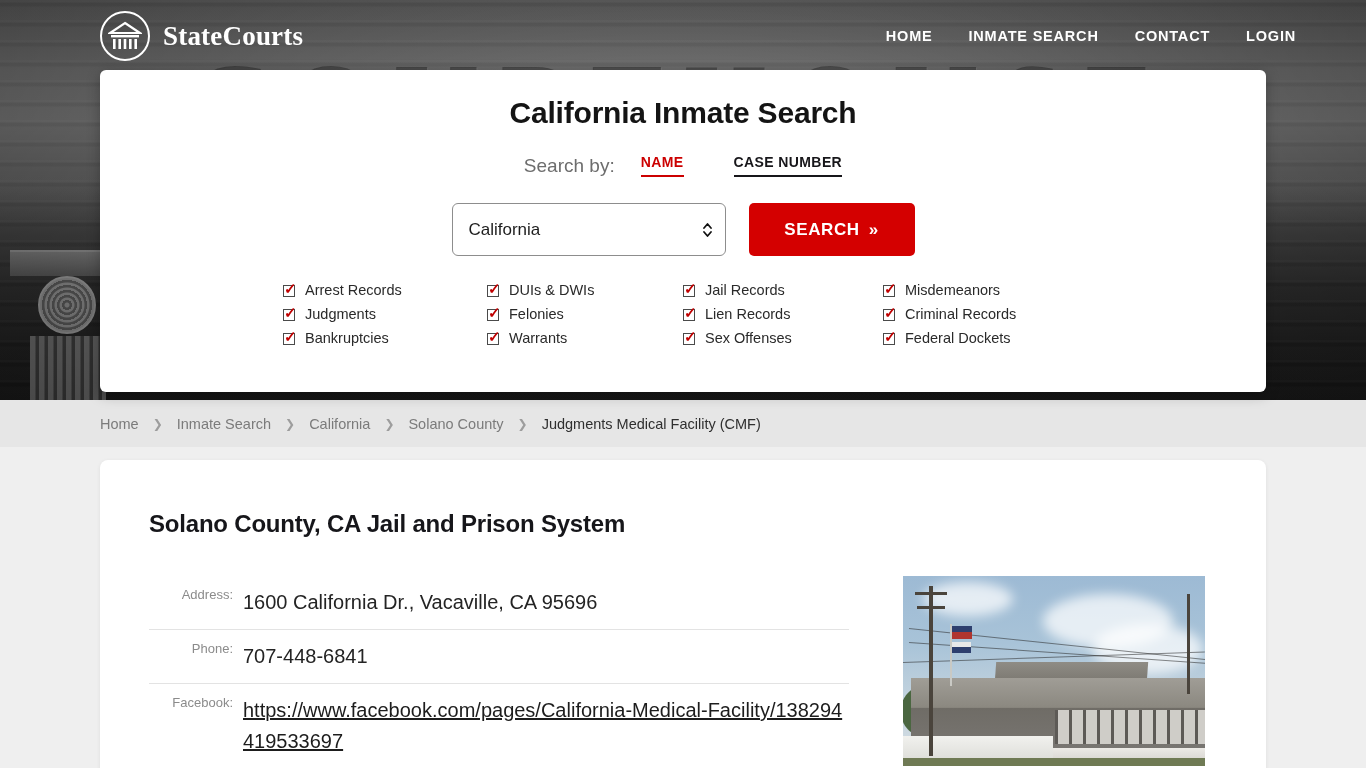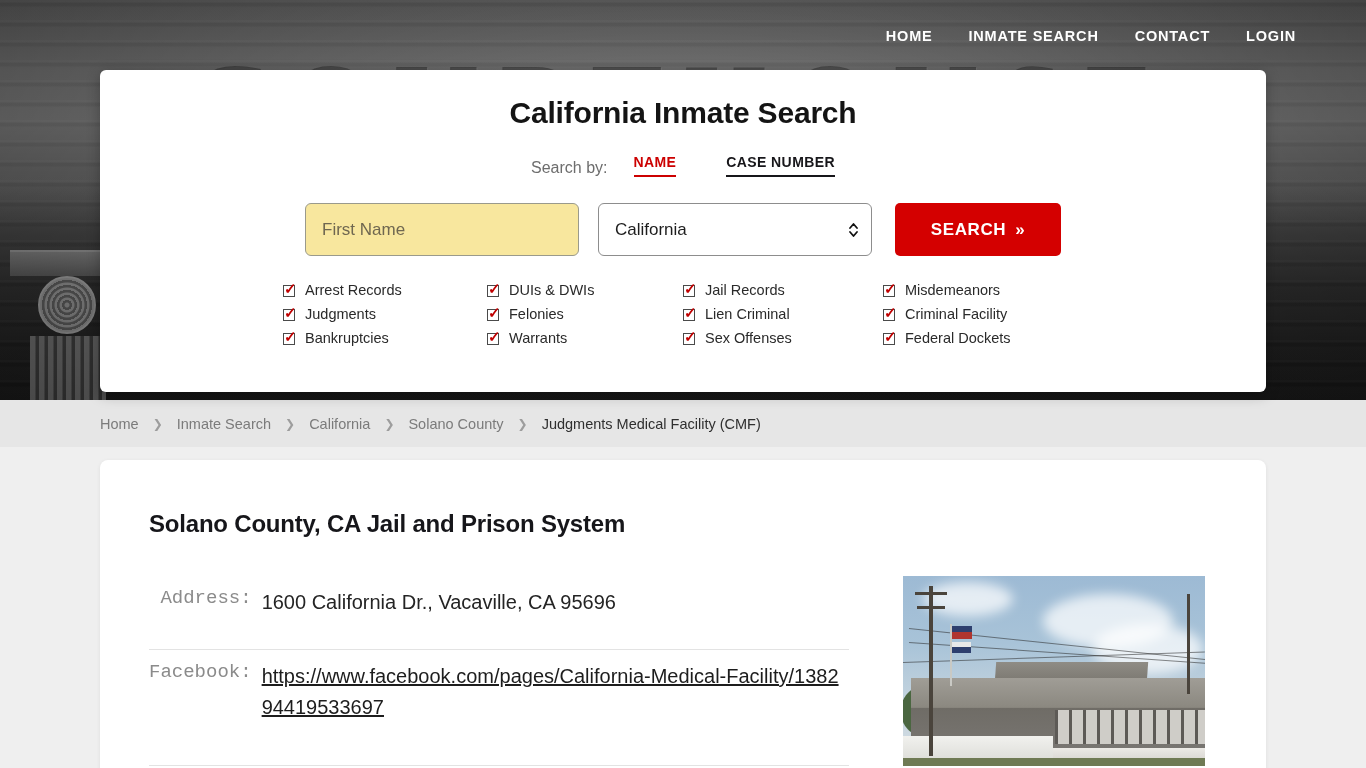--- a/index.html
+++ b/index.html
@@ -104,21 +104,21 @@
     z-index: 10;
   }
   .search-title {
     text-align: center; margin: 0; padding-top: 26px;
     font-size: 30px; font-weight: 700; color: #141414; letter-spacing: -.2px;
   }
   .searchby-row {
     display: flex; align-items: flex-end; justify-content: center;
     gap: 26px; margin-top: 24px;
   }
-  .searchby-label { font-size: 16px; color: #6d6d6d; }
+  .searchby-label { font-size: 19px; color: #6d6d6d; }
   .tab {
     font-size: 14px; font-weight: 700; letter-spacing: .4px;
     padding-bottom: 5px; cursor: pointer;
   }
   .tab-active { color: #cc0000; border-bottom: 2.5px solid #cc0000; text-align: right; }
   .tab-inactive { color: #17161a; border-bottom: 2.5px solid #17161a; margin-left: 24px; }
 
   .fields-row {
     display: flex; align-items: center; justify-content: center;
     gap: 19px; margin-top: 26px;
@@ -198,22 +198,22 @@
   }
   .content-title {
     margin: 0; padding: 50px 0 0 49px;
     font-size: 24px; font-weight: 700; color: #16161a; letter-spacing: -.2px;
   }
   .content-body { display: flex; padding: 38px 49px 0 49px; gap: 54px; }
   .info-table { width: 700px; border-collapse: collapse; }
   .info-table tr { border-bottom: 1px solid #e3e3e3; }
   .info-table th {
     text-align: right; vertical-align: top;
-    font-size: 19px; font-weight: 400; color: #8b8b8b;
-    padding: 11px 10px 11px 0; width: 94px; white-space: nowrap; font-family: Liberation Mono, monospace;
+    font-size: 13px; font-weight: 400; color: #8b8b8b;
+    padding: 11px 10px 11px 0; width: 94px; white-space: nowrap;
   }
   .info-table td {
     text-align: left; vertical-align: top;
     font-size: 20px; color: #242424; padding: 11px 0 11px 0; line-height: 1.55;
   }
   .info-link {
     color: #1d1d1d; text-decoration: underline; cursor: pointer;
     word-break: break-all;
   }
 
@@ -289,39 +289,52 @@
   <div class="hero-letters">COURTHOUSE</div>
   <div class="hero-capital">
     <div class="abacus"></div>
     <div class="volute"></div>
     <div class="shaft"></div>
   </div>
   <div class="hero-vignette"></div>
 </div>
 
 <div class="site-header">
+  <div class="brand">
+    <span class="brand-mark">
+      <svg width="34" height="30" viewBox="0 0 34 30" aria-hidden="true">
+        <polygon points="17,2 32,12 2,12" fill="none" stroke="#ffffff" stroke-width="2.2"></polygon>
+        <rect x="3" y="14" width="28" height="2.4" fill="#ffffff"></rect>
+        <rect x="5" y="18" width="2.6" height="10" fill="#ffffff"></rect>
+        <rect x="10.4" y="18" width="2.6" height="10" fill="#ffffff"></rect>
+        <rect x="15.7" y="18" width="2.6" height="10" fill="#ffffff"></rect>
+        <rect x="21" y="18" width="2.6" height="10" fill="#ffffff"></rect>
+        <rect x="26.4" y="18" width="2.6" height="10" fill="#ffffff"></rect>
+      </svg>
+    </span>
+    <span class="brand-name">StateCourts</span>
+  </div>
   <div class="main-nav">
     <a class="nav-link">HOME</a>
     <a class="nav-link">INMATE SEARCH</a>
     <a class="nav-link">CONTACT</a>
     <a class="nav-link">LOGIN</a>
   </div>
 </div>
 
 <div class="search-card">
   <h1 class="search-title">California Inmate Search</h1>
 
   <div class="searchby-row">
     <span class="searchby-label">Search by:</span>
     <span class="tab tab-active">NAME</span>
     <span class="tab tab-inactive">CASE NUMBER</span>
   </div>
 
   <div class="fields-row">
-    <input class="field" type="text" placeholder="First Name" style="">
     <span class="state-select-wrap">
       <select class="state-select">
         <option>California</option>
       </select>
       <span class="stepper-icon">
         <svg width="11" height="19" viewBox="0 0 11 19" aria-hidden="true">
           <polyline points="2,7.5 5.5,3.5 9,7.5" fill="none" stroke="#111" stroke-width="1.8" stroke-linecap="round" stroke-linejoin="round"></polyline>
           <polyline points="2,11.5 5.5,15.5 9,11.5" fill="none" stroke="#111" stroke-width="1.8" stroke-linecap="round" stroke-linejoin="round"></polyline>
         </svg>
       </span>
@@ -374,28 +387,28 @@
           <span class="sq"></span>
           <span class="tick">✓</span>
         </span>
       <span>Felonies</span>
     </div>
     <div class="check-item">
       <span class="cbox">
           <span class="sq"></span>
           <span class="tick">✓</span>
         </span>
-      <span>Lien Criminal</span>
-    </div>
-    <div class="check-item">
-      <span class="cbox">
-          <span class="sq"></span>
-          <span class="tick">✓</span>
-        </span>
-      <span>Criminal Facility</span>
+      <span>Lien Records</span>
+    </div>
+    <div class="check-item">
+      <span class="cbox">
+          <span class="sq"></span>
+          <span class="tick">✓</span>
+        </span>
+      <span>Criminal Records</span>
     </div>
 
     <div class="check-item">
       <span class="cbox">
           <span class="sq"></span>
           <span class="tick">✓</span>
         </span>
       <span>Bankruptcies</span>
     </div>
     <div class="check-item">
@@ -438,20 +451,24 @@
 
 <div class="content-card">
   <h2 class="content-title">Solano County, CA Jail and Prison System</h2>
 
   <div class="content-body">
     <table class="info-table">
       <tbody>
         <tr>
           <th>Address:</th>
           <td>1600 California Dr., Vacaville, CA 95696</td>
+        </tr>
+        <tr>
+          <th>Phone:</th>
+          <td>707-448-6841</td>
         </tr>
         <tr>
           <th>Facebook:</th>
           <td>
             <span class="info-link">https://www.facebook.com/pages/California-Medical-Facility/138294419533697</span>
           </td>
         </tr>
       </tbody>
     </table>
 

